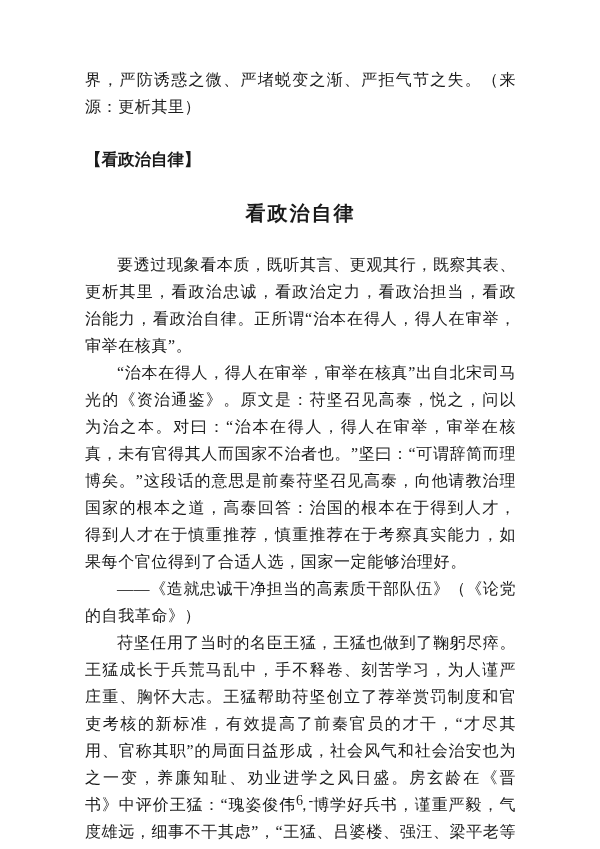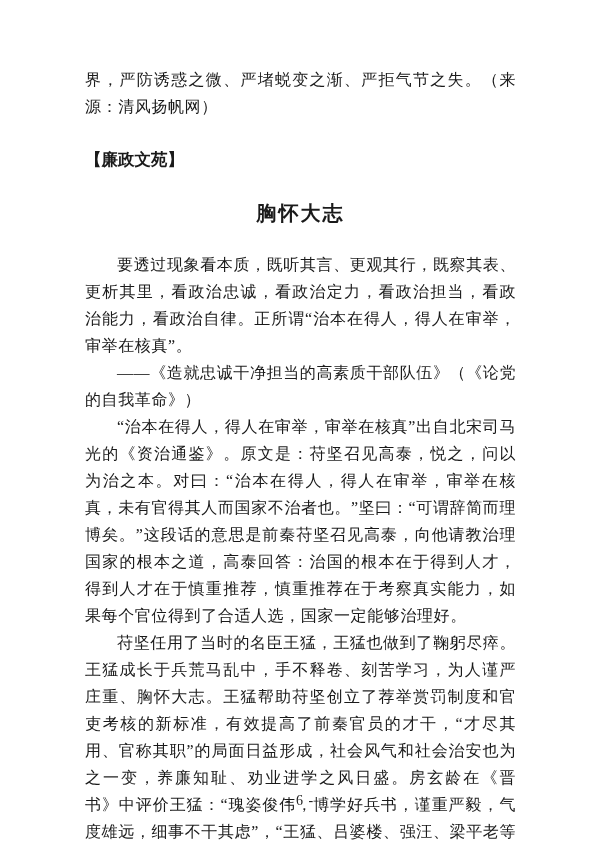--- a/index.html
+++ b/index.html
@@ -66,30 +66,30 @@
     color: #1a1a1a;
     letter-spacing: 1px;
   }
 </style>
 </head>
 <body>
 
 <div class="page">
   <div class="content">
 
-    <p class="body-text continuation">界，严防诱惑之微、严堵蜕变之渐、严拒气节之失。（来源：清风扬帆网）</p>
+    <p class="body-text continuation">界，严防诱惑之微、严堵蜕变之渐、严拒气节之失。（来源：更析其里）</p>
 
-    <div class="section-header">【廉政文苑】</div>
+    <div class="section-header">【看政治自律】</div>
 
-    <div class="article-title">胸怀大志</div>
+    <div class="article-title">看政治自律</div>
 
     <div class="article-body">
       <p class="body-text">要透过现象看本质，既听其言、更观其行，既察其表、更析其里，看政治忠诚，看政治定力，看政治担当，看政治能力，看政治自律。正所谓“治本在得人，得人在审举，审举在核真”。</p>
+      <p class="body-text">“治本在得人，得人在审举，审举在核真”出自北宋司马光的《资治通鉴》。原文是：苻坚召见高泰，悦之，问以为治之本。对曰：“治本在得人，得人在审举，审举在核真，未有官得其人而国家不治者也。”坚曰：“可谓辞简而理博矣。”这段话的意思是前秦苻坚召见高泰，向他请教治理国家的根本之道，高泰回答：治国的根本在于得到人才，得到人才在于慎重推荐，慎重推荐在于考察真实能力，如果每个官位得到了合适人选，国家一定能够治理好。</p>
       <p class="body-text">——《造就忠诚干净担当的高素质干部队伍》（《论党的自我革命》）</p>
-      <p class="body-text">“治本在得人，得人在审举，审举在核真”出自北宋司马光的《资治通鉴》。原文是：苻坚召见高泰，悦之，问以为治之本。对曰：“治本在得人，得人在审举，审举在核真，未有官得其人而国家不治者也。”坚曰：“可谓辞简而理博矣。”这段话的意思是前秦苻坚召见高泰，向他请教治理国家的根本之道，高泰回答：治国的根本在于得到人才，得到人才在于慎重推荐，慎重推荐在于考察真实能力，如果每个官位得到了合适人选，国家一定能够治理好。</p>
       <p class="body-text">苻坚任用了当时的名臣王猛，王猛也做到了鞠躬尽瘁。王猛成长于兵荒马乱中，手不释卷、刻苦学习，为人谨严庄重、胸怀大志。王猛帮助苻坚创立了荐举赏罚制度和官吏考核的新标准，有效提高了前秦官员的才干，“才尽其用、官称其职”的局面日益形成，社会风气和社会治安也为之一变，养廉知耻、劝业进学之风日盛。房玄龄在《晋书》中评价王猛：“瑰姿俊伟，博学好兵书，谨重严毅，气度雄远，细事不干其虑”，“王猛、吕婆楼、强汪、梁平老等并有王佐之才”。</p>
 
     </div>
 
   </div>
 
   <div class="page-number">- 6 -</div>
 </div>
 
 </body></html>

